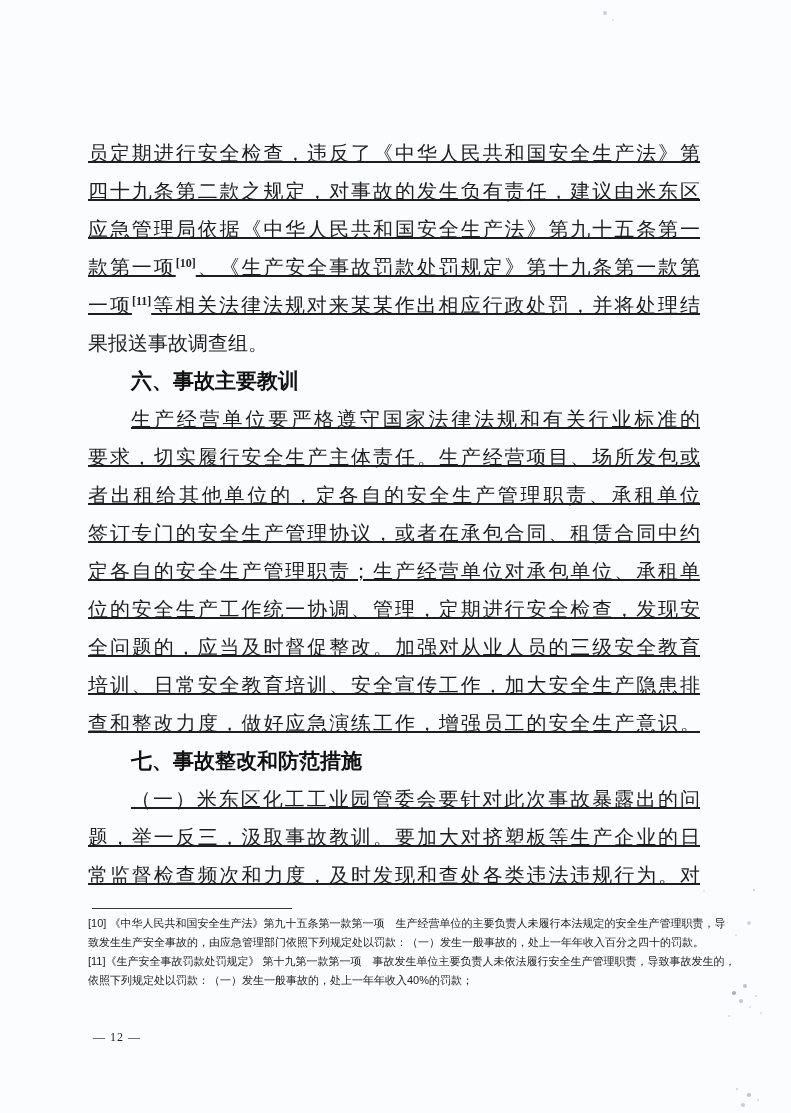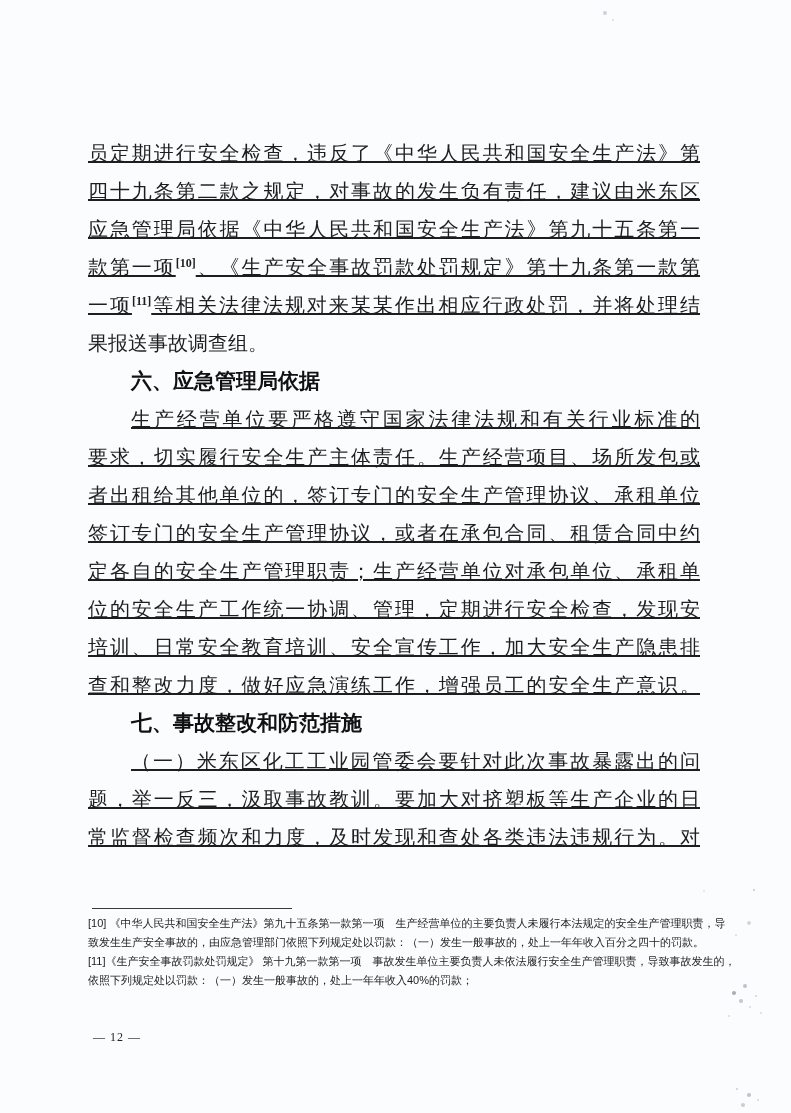--- a/index.html
+++ b/index.html
@@ -114,27 +114,28 @@
 
 <div class="page">
 
   <div class="content">
     <div class="line j">员定期进行安全检查，违反了《中华人民共和国安全生产法》第</div>
     <div class="line j">四十九条第二款之规定，对事故的发生负有责任，建议由米东区</div>
     <div class="line j">应急管理局依据《中华人民共和国安全生产法》第九十五条第一</div>
     <div class="line j"><span>款第一项</span><span class="fnref">[10]</span><span>、《生产安全事故罚款处罚规定》第十九条第一款第</span></div>
     <div class="line j"><span>一项</span><span class="fnref">[11]</span><span>等相关法律法规对来某某作出相应行政处罚，并将处理结</span></div>
     <div class="line">果报送事故调查组。</div>
-    <div class="line heading">六、应急管理局依据</div>
+    <div class="line heading">六、事故主要教训</div>
     <div class="line j ind">生产经营单位要严格遵守国家法律法规和有关行业标准的</div>
     <div class="line j">要求，切实履行安全生产主体责任。生产经营项目、场所发包或</div>
-    <div class="line j">者出租给其他单位的，签订专门的安全生产管理协议、承租单位</div>
+    <div class="line j">者出租给其他单位的，定各自的安全生产管理职责、承租单位</div>
     <div class="line j">签订专门的安全生产管理协议，或者在承包合同、租赁合同中约</div>
     <div class="line j">定各自的安全生产管理职责；生产经营单位对承包单位、承租单</div>
     <div class="line j">位的安全生产工作统一协调、管理，定期进行安全检查，发现安</div>
+    <div class="line j">全问题的，应当及时督促整改。加强对从业人员的三级安全教育</div>
     <div class="line j">培训、日常安全教育培训、安全宣传工作，加大安全生产隐患排</div>
     <div class="line j">查和整改力度，做好应急演练工作，增强员工的安全生产意识。</div>
     <div class="line heading">七、事故整改和防范措施</div>
     <div class="line j ind">（一）米东区化工工业园管委会要针对此次事故暴露出的问</div>
     <div class="line j">题，举一反三，汲取事故教训。要加大对挤塑板等生产企业的日</div>
     <div class="line j">常监督检查频次和力度，及时发现和查处各类违法违规行为。对</div>
   </div>
 
   <div class="footnote-divider"></div>
 

